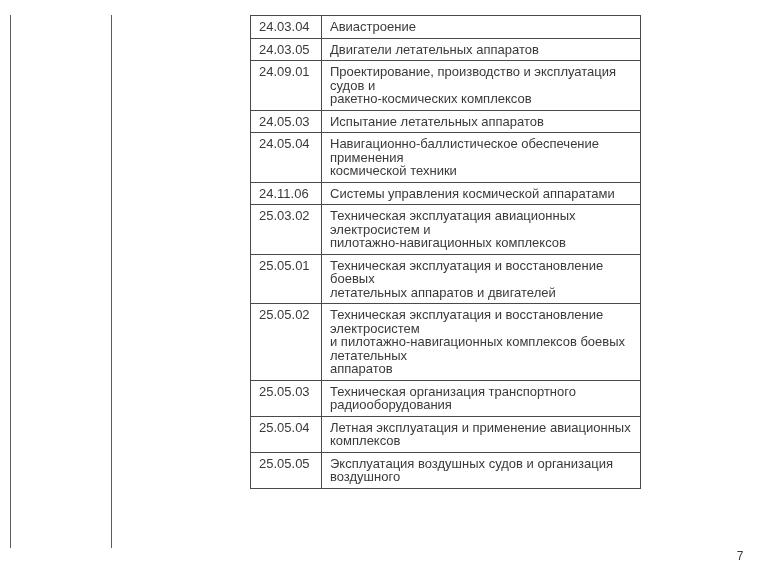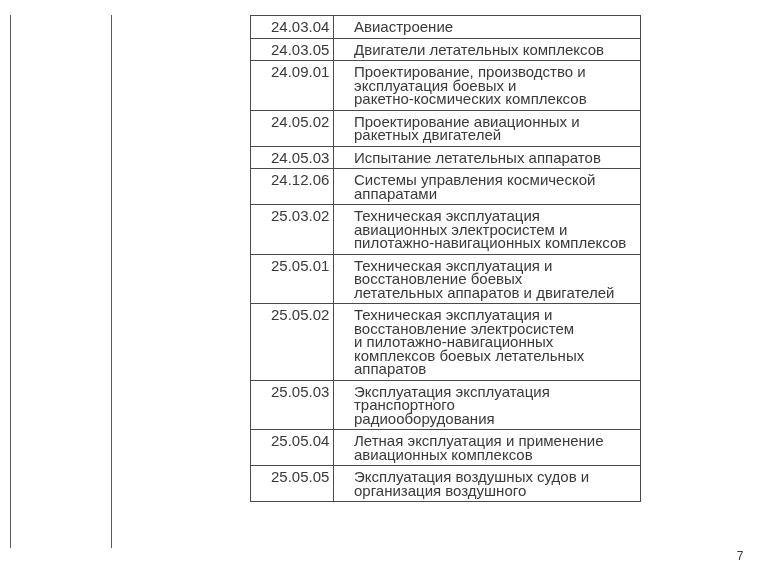--- a/index.html
+++ b/index.html
@@ -27,24 +27,24 @@
   table.spec-table {
     position: absolute;
     left: 250px;
     top: 15px;
     width: 391px;
     border-collapse: collapse;
     table-layout: fixed;
   }
   table.spec-table td {
     border: 1px solid #4a4a4a;
-    font-size: 15px;
+    font-size: 13px;
     color: #3a3a3a;
     line-height: 13.5px;
-    padding: 4px 8px 4px 20px;
+    padding: 4px 8px 4px 8px;
     vertical-align: top;
   }
   td.code-cell {
     width: 54px;
     padding-left: 10px;
     white-space: nowrap;
   }
   td.name-cell {
     white-space: pre-line;
   }
@@ -66,58 +66,59 @@
   <div class="vline vline-2"></div>
 
   <table class="spec-table">
     <tbody>
         <tr>
           <td class="code-cell">24.03.04</td>
           <td class="name-cell">Авиастроение</td>
         </tr>
         <tr>
           <td class="code-cell">24.03.05</td>
-          <td class="name-cell">Двигатели летательных комплексов</td>
+          <td class="name-cell">Двигатели летательных аппаратов</td>
         </tr>
         <tr>
           <td class="code-cell">24.09.01</td>
-          <td class="name-cell">Проектирование, производство и эксплуатация боевых и
+          <td class="name-cell">Проектирование, производство и эксплуатация судов и
 ракетно-космических комплексов</td>
-        </tr>
-        <tr>
-          <td class="code-cell">24.05.02</td>
-          <td class="name-cell">Проектирование авиационных и ракетных двигателей</td>
         </tr>
         <tr>
           <td class="code-cell">24.05.03</td>
           <td class="name-cell">Испытание летательных аппаратов</td>
         </tr>
         <tr>
-          <td class="code-cell">24.12.06</td>
+          <td class="code-cell">24.05.04</td>
+          <td class="name-cell">Навигационно-баллистическое обеспечение применения
+космической техники</td>
+        </tr>
+        <tr>
+          <td class="code-cell">24.11.06</td>
           <td class="name-cell">Системы управления космической аппаратами</td>
         </tr>
         <tr>
           <td class="code-cell">25.03.02</td>
           <td class="name-cell">Техническая эксплуатация авиационных электросистем и
 пилотажно-навигационных комплексов</td>
         </tr>
         <tr>
           <td class="code-cell">25.05.01</td>
           <td class="name-cell">Техническая эксплуатация и восстановление боевых
 летательных аппаратов и двигателей</td>
         </tr>
         <tr>
           <td class="code-cell">25.05.02</td>
           <td class="name-cell">Техническая эксплуатация и восстановление электросистем
 и пилотажно-навигационных комплексов боевых летательных
 аппаратов</td>
         </tr>
         <tr>
           <td class="code-cell">25.05.03</td>
-          <td class="name-cell">Эксплуатация эксплуатация транспортного
+          <td class="name-cell">Техническая организация транспортного
 радиооборудования</td>
         </tr>
         <tr>
           <td class="code-cell">25.05.04</td>
           <td class="name-cell">Летная эксплуатация и применение авиационных комплексов</td>
         </tr>
         <tr>
           <td class="code-cell">25.05.05</td>
           <td class="name-cell">Эксплуатация воздушных судов и организация воздушного</td>
         </tr>

